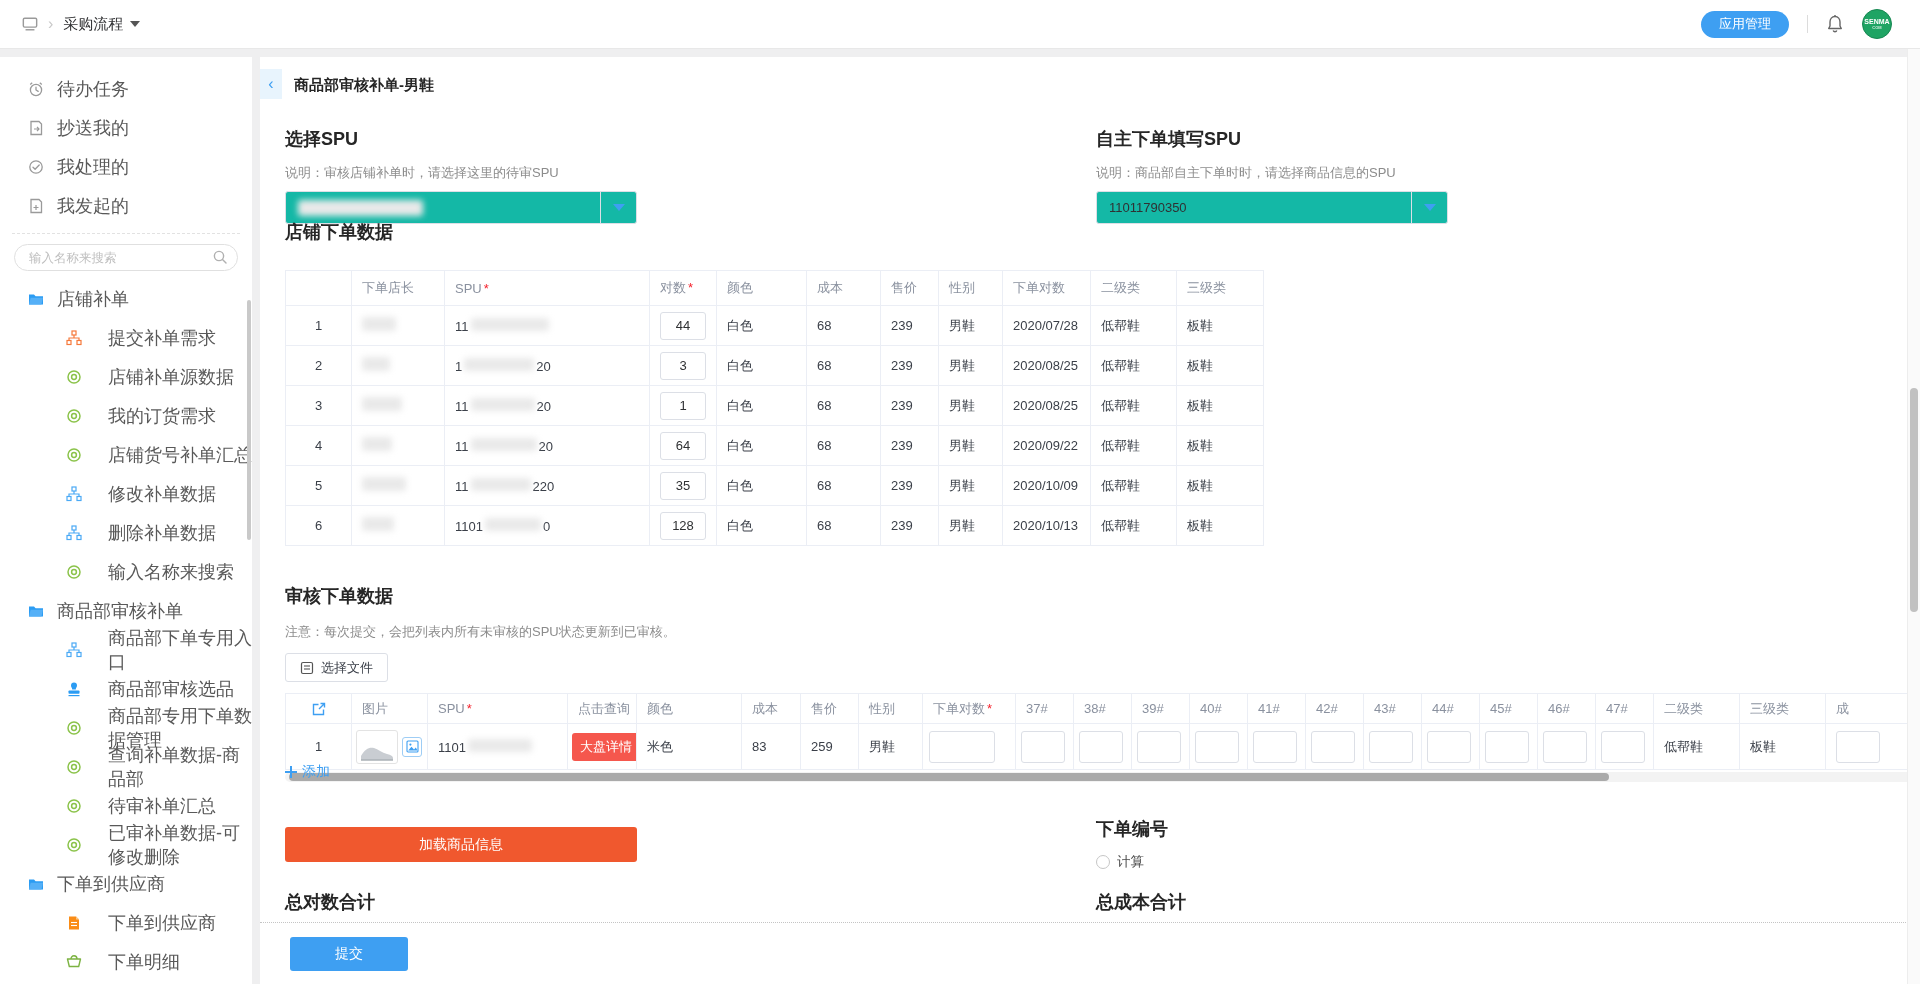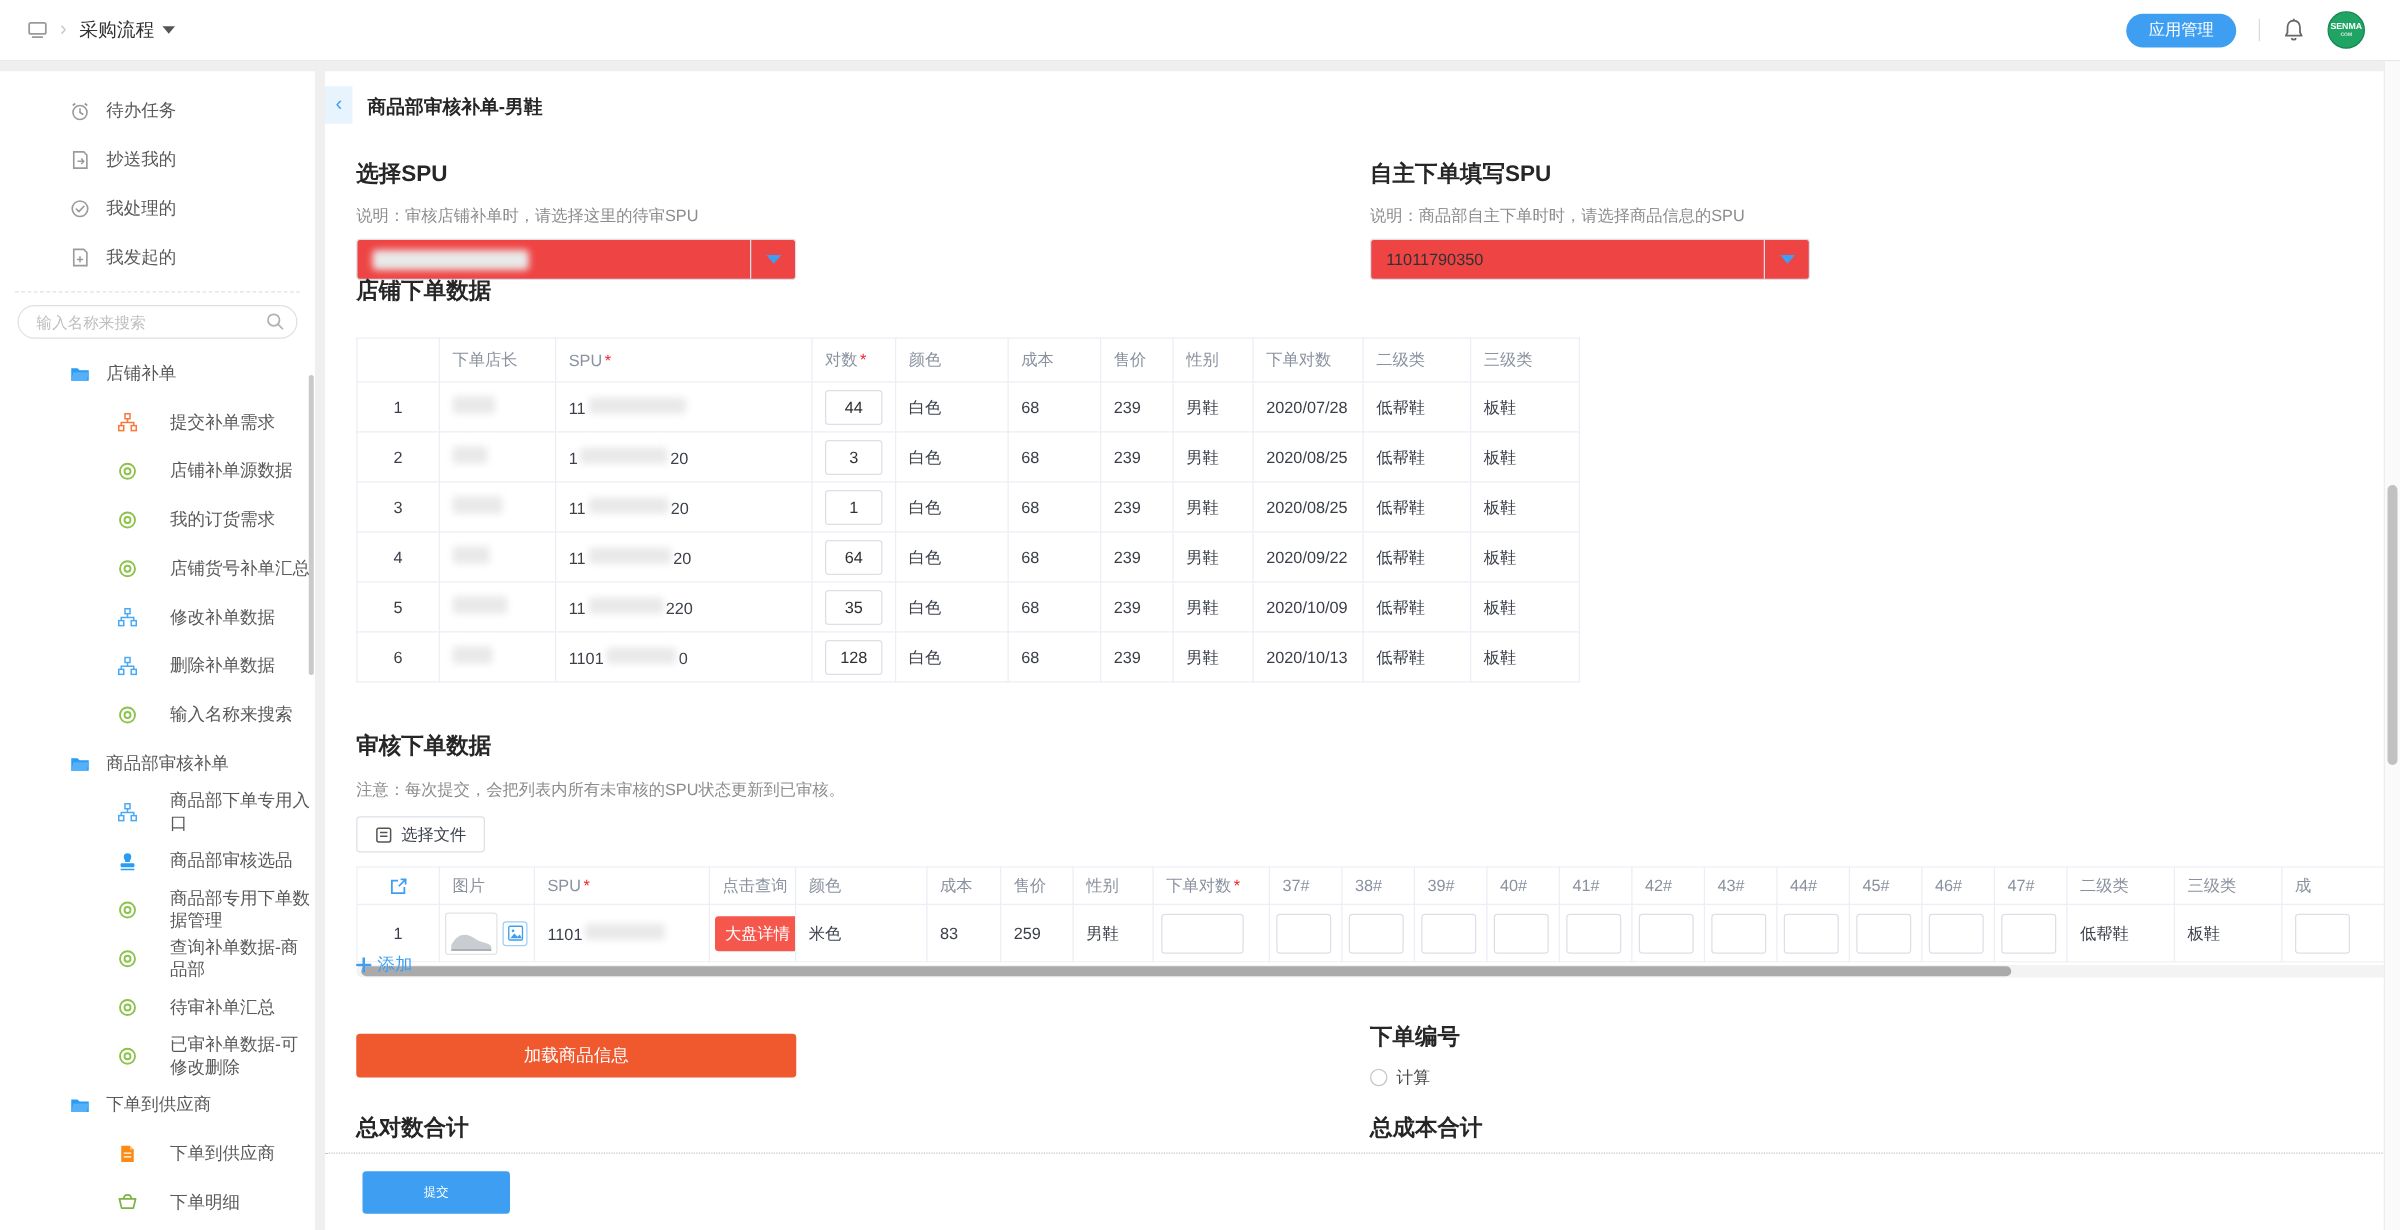--- a/index.html
+++ b/index.html
@@ -17,21 +17,21 @@
   .tb-right { margin-left:auto; display:flex; align-items:center; gap:18px; padding-right:28px; }
   .pill-btn { background:#3e9ff2; color:#fff; border:none; border-radius:16px; height:27px;
     padding:0 18px; font-size:13px; cursor:pointer; }
   .tb-divider { width:1px; height:18px; background:#dcdcdc; }
   .avatar { width:30px; height:30px; border-radius:50%; background:#1fa464; color:#fff;
     display:flex; flex-direction:column; align-items:center; justify-content:center;
     font-size:7px; font-weight:bold; letter-spacing:0; border:1px solid #178752; }
 
   
   .sidebar { position:absolute; left:0; top:57px; width:252px; height:927px; background:#fff; padding-top:12px; }
-  .side-row { height:39px; display:flex; align-items:center; gap:13px; padding-left:28px; cursor:pointer; color:#595959; font-size:14px;margin-left:28px; }
+  .side-row { height:39px; display:flex; align-items:center; gap:13px; padding-left:28px; cursor:pointer; color:#595959; font-size:18px; }
   .side-row.child { padding-left:66px;gap:26px; }
   .side-row.child .lbl { margin-left:0; }
   .side-divider { border-top:1px dashed #e2e2e2; margin:8px 12px 10px 12px; }
   .search-wrap { margin:0 14px 8px 14px; position:relative; }
   .search-wrap input { width:100%; height:27px; border:1px solid #e0e0e0; border-radius:14px;
     padding:0 30px 0 14px; font-size:12.5px; color:#666; outline:none; background:#fff; }
   .search-wrap input::placeholder { color:#bfbfbf; }
   .search-wrap .mag { position:absolute; right:10px; top:5px; }
   .side-scroll-thumb { position:absolute; right:1px; top:243px; width:4px; height:240px; background:#c9c9c9; border-radius:2px; }
 
@@ -42,21 +42,21 @@
   .back-box { position:absolute; left:0; top:12px; width:22px; height:30px; background:#e8f4fd;
     color:#3e9ff2; font-size:16px; display:flex; align-items:center; justify-content:center; cursor:pointer; }
   .page-title { position:absolute; left:34px; top:19px; font-size:15px; font-weight:bold; color:#262626; }
 
   .section-h { font-size:18px; font-weight:bold; color:#262626; }
   .note { font-size:13px; color:#8c8c8c; }
 
   .sel-block { position:absolute; top:70px; width:360px; }
   .sel-block .note { margin-top:13px; }
   .select-box { margin-top:9px; width:352px; height:33px; border:1px solid #dcdfe6; border-radius:3px;
-    background:#ef4444; display:flex; align-items:center; cursor:pointer; }
+    background:#14b8a6; display:flex; align-items:center; cursor:pointer; }
   .select-box .val { flex:1; padding-left:12px; color:#303133; font-size:13px; display:flex; align-items:center; }
   .select-box .arrow-zone { width:36px; height:100%; border-left:1px solid #dcdfe6; display:flex; align-items:center; justify-content:center; }
   .tri-down { width:0; height:0; border-left:6px solid transparent; border-right:6px solid transparent; border-top:7px solid #3e9ff2; }
 
   .blur-blob { display:inline-block; background:#e9e9e9; border-radius:3px; filter:blur(3px); }
 
   
   table { border-collapse:collapse; table-layout:fixed; background:#fff; }
   th, td { border:1px solid #ebeef5; font-weight:normal; text-align:left; padding:0 10px; overflow:hidden; white-space:nowrap; }
   th { color:#8a919f; font-size:13px; height:35px; }
@@ -101,21 +101,21 @@
   .radio { width:14px; height:14px; border:1px solid #c6c6c6; border-radius:50%; background:#fff; }
 
   .totals-left { position:absolute; left:25px; top:833px; }
   .totals-right { position:absolute; left:836px; top:833px; }
   .total-bar { margin-top:17px; height:14px; background:#f6f6f6; border:1px solid #efefef; border-bottom:none; }
   .totals-left .total-bar { width:718px; }
   .totals-right .total-bar { width:718px; }
 
   .footer { position:absolute; left:0; bottom:0; width:100%; height:62px; background:#fff; border-top:1px dotted #c4c4c4; }
   .submit-btn { position:absolute; left:30px; top:14px; width:118px; height:34px; background:#3e9ff2; color:#fff;
-    border:none; border-radius:3px; font-size:10px; cursor:pointer; }
+    border:none; border-radius:3px; font-size:14px; cursor:pointer; }
 
   
   .v-track { position:absolute; right:0; top:49px; width:13px; height:935px; background:#fafafa; border-left:1px solid #ededed; }
   .v-thumb { position:absolute; right:2px; top:339px; width:8px; height:224px; background:#c1c1c1; border-radius:4px; }
 </style>
 </head>
 <body>
 
 <div class="topbar">
   <div class="tb-left">

